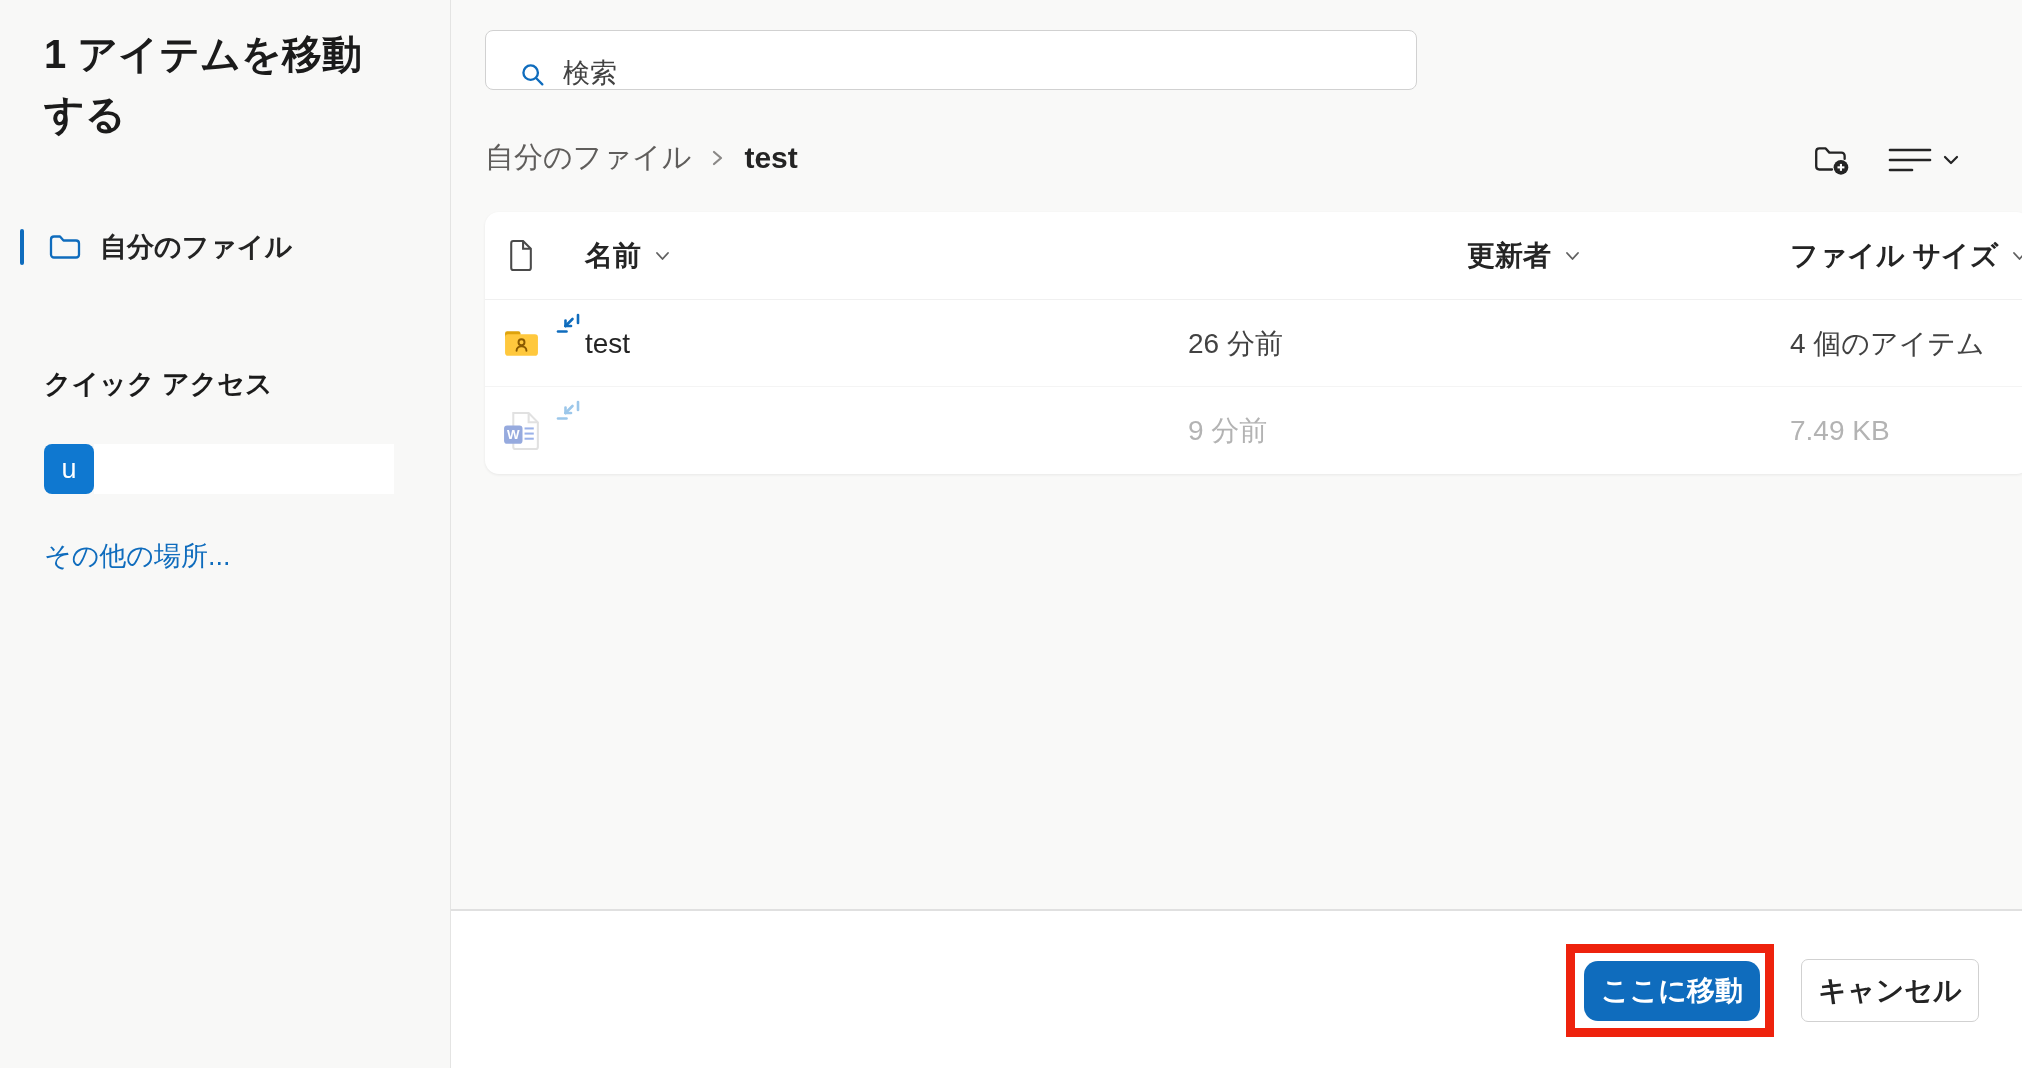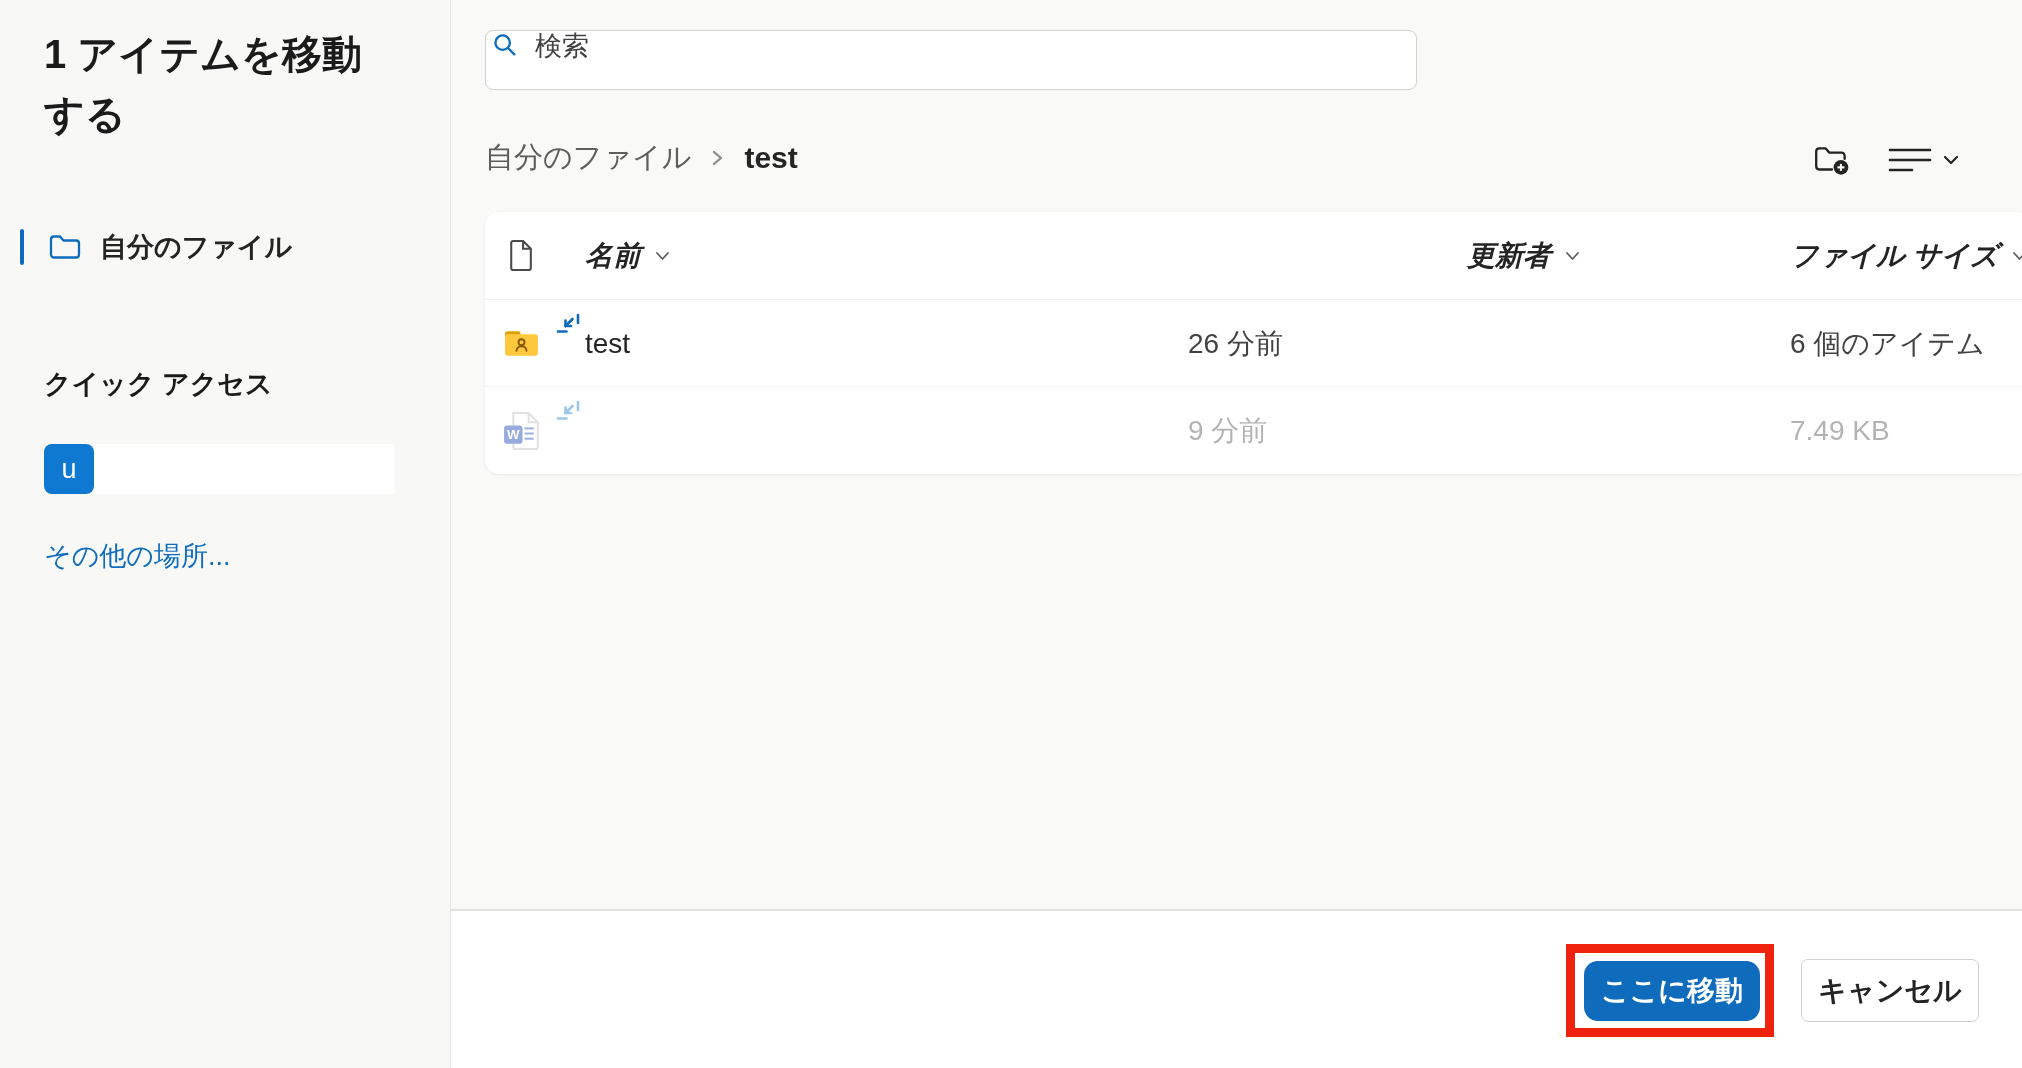--- a/index.html
+++ b/index.html
@@ -18,41 +18,41 @@
   .nav-indicator { position:absolute; left:20px; top:13px; width:4px; height:36px; border-radius:2px; background:#0f6cbd; }
   .nav-folder-icon { margin-left:48px; display:flex; }
   .nav-label { margin-left:18px; font-size:27px; font-weight:600; color:#242424; }
   .qa-heading { position:absolute; left:44px; top:366px; font-size:27px; font-weight:700; color:#1b1b1b; }
   .qa-item { position:absolute; left:44px; top:444px; width:350px; height:50px; display:flex; cursor:pointer; }
   .qa-avatar { width:50px; height:50px; border-radius:8px; background:#0f78d0; color:#fff; font-size:27px; display:flex; align-items:center; justify-content:center; flex:none; }
   .qa-fill { flex:1; background:#ffffff; }
   .more-places { position:absolute; left:44px; top:538px; font-size:27px; color:#0f6cbd; font-weight:500; cursor:pointer; }
 
   
-  .search-box { position:absolute; left:485px; top:30px; width:932px; height:60px; background:#fff; border:1px solid #d1d1d1; border-radius:8px; display:flex; align-items:flex-start; padding:0 5px; }
+  .search-box { position:absolute; left:485px; top:30px; width:932px; height:60px; background:#fff; border:1px solid #d1d1d1; border-radius:8px; display:flex; align-items:flex-end; padding:0 33px; }
   .search-input { border:none; outline:none; background:transparent; font-size:27px; margin-left:16px; flex:1; color:#424242; font-family:inherit; }
   .search-input::placeholder { color:#424242; opacity:1; }
   .breadcrumb { position:absolute; left:485px; top:132px; height:52px; display:flex; align-items:center; gap:20px; }
   .crumb-root { font-size:29px; color:#605e5c; cursor:pointer; }
   .crumb-current { font-size:30px; font-weight:700; color:#242424; }
   .toolbar { position:absolute; left:1812px; top:136px; height:48px; display:flex; align-items:center; gap:36px; }
   .tool-btn { display:flex; align-items:center; gap:10px; cursor:pointer; }
 
   
   .card { position:absolute; left:485px; top:212px; width:1545px; height:262px; background:#fff; border-radius:14px; box-shadow:0 1px 3px rgba(0,0,0,.07); }
   .trow { position:absolute; left:0; width:100%; }
   .thead { top:0; height:88px; border-bottom:1px solid #f0f0f0; }
   .frow1 { top:89px; height:86px; border-bottom:1px solid #f4f4f4; cursor:pointer; }
   .frow2 { top:176px; height:85px; cursor:default; }
   .cell { position:absolute; top:0; height:100%; display:flex; align-items:center; }
   .col-name   { left:100px; }
   .col-mod    { left:703px; }
   .col-by     { left:982px; }
   .col-size   { left:1305px; }
-  .hdr-label { font-size:28px; font-weight:700; color:#242424;font-style:italic; }
+  .hdr-label { font-size:28px; font-weight:700; color:#242424; }
   .hdr-chevron { margin-left:14px; display:flex; }
   .hdr-icon { position:absolute; left:22px; top:0; height:100%; display:flex; align-items:center; }
   .row-icon { position:absolute; left:18px; top:0; height:100%; display:flex; align-items:center; }
   .nav-glyph { position:absolute; left:70px; top:11px; }
   .nav-glyph line { stroke:#0f6cbd; stroke-width:2.6; stroke-linecap:round; }
   .frow2 .nav-glyph line { stroke:#9cc7ea; }
   .cell-text { font-size:28px; color:#424242; }
   .name-text { font-size:28px; font-weight:500; color:#242424; }
   .frow2 .name-text { color:#c2c2c2; font-weight:400; }
   .frow2 .cell-text { color:#b3b3b3; }
@@ -189,21 +189,21 @@
     <span class="cell col-name">
         <span class="name-text">test</span>
       </span>
     <span class="cell col-mod">
         <span class="cell-text">26 分前</span>
       </span>
     <span class="cell col-by">
         <span class="cell-text"></span>
       </span>
     <span class="cell col-size">
-        <span class="cell-text">6 個のアイテム</span>
+        <span class="cell-text">4 個のアイテム</span>
       </span>
   </div>
 
   <div class="trow frow2">
     <span class="row-icon">
       <svg width="39" height="41" viewBox="0 0 38 40">
         <path d="M10 3 h15 l9 9 v24 a2 2 0 0 1 -2 2 H12 a2 2 0 0 1 -2-2 Z" fill="#ffffff" stroke="#c9c9c9" stroke-width="2"></path>
         <path d="M25 3 v9 h9" fill="none" stroke="#c9c9c9" stroke-width="2"></path>
         <line x1="21" y1="18" x2="30" y2="18" stroke="#4b74d8" stroke-width="2"></line>
         <line x1="21" y1="23" x2="30" y2="23" stroke="#4b74d8" stroke-width="2"></line>

